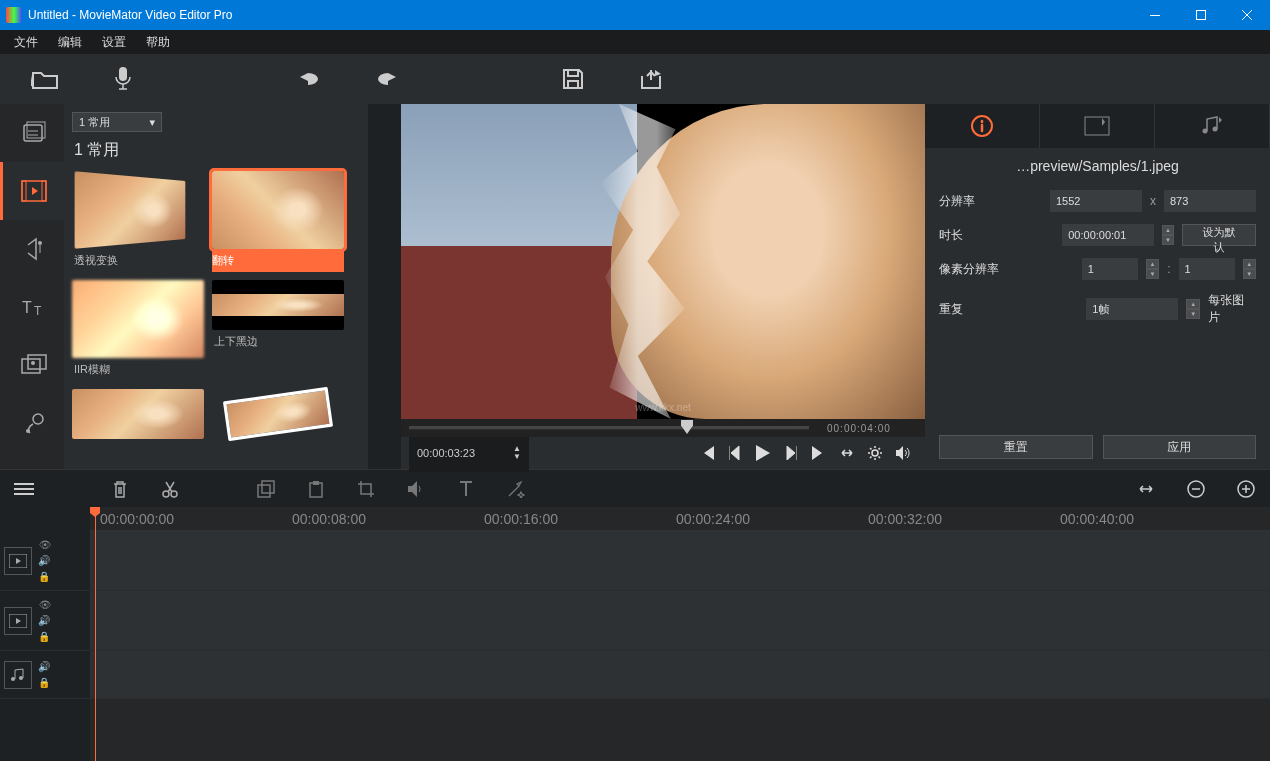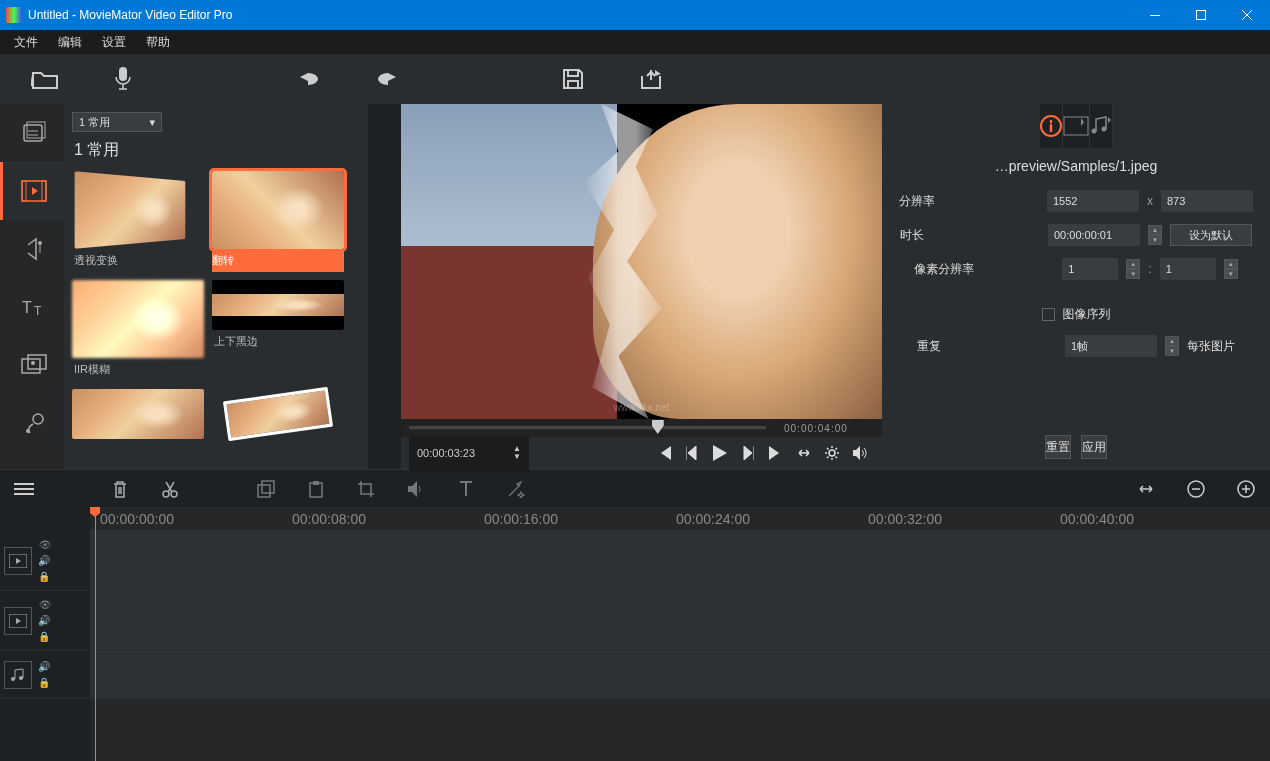--- a/index.html
+++ b/index.html
@@ -35,21 +35,21 @@
 .preview .video .tear { position:absolute; left:38%; top:0; width:18%; height:100%; background:linear-gradient(90deg,transparent,#fff 40%,#fff 60%,transparent); opacity:0.6; clip-path:polygon(20% 0,80% 8%,60% 20%,85% 35%,50% 50%,90% 65%,40% 80%,75% 100%,10% 90%,30% 70%,5% 55%,35% 40%,0 25%,40% 15%); }
 .preview .watermark { position:absolute; bottom:6px; width:100%; text-align:center; color:rgba(255,255,255,0.3); font-size:10px; }
 .seekbar { height:18px; background:#222; position:relative; display:flex; align-items:center; }
 .seekbar .track { flex:1; height:4px; background:#444; margin:0 8px; position:relative; }
 .seekbar .handle { position:absolute; left:68%; top:-6px; width:12px; height:14px; background:#ccc; clip-path:polygon(50% 100%,0 40%,0 0,100% 0,100% 40%); }
 .seekbar .totaltime { color:#999; font-size:10px; letter-spacing:1px; padding:0 10px; width:108px; }
 .controls { height:32px; display:flex; align-items:center; background:#2a2d30; }
 .controls .tc { width:120px; height:38px; background:#1a1c1e; color:#ccc; font-size:11px; display:flex; align-items:center; padding:0 8px; margin-left:8px; justify-content:space-between; }
 .controls .spacer { flex:1; }
 .controls .pbtn { width:28px; height:28px; cursor:pointer; color:#ddd; display:flex; align-items:center; justify-content:center; }
-.propspanel { width:388px; background:#2a2d30; display:flex; flex-direction:column;align-items:center; }
+.propspanel { width:345px; background:#2a2d30; display:flex; flex-direction:column; }
 .proptabs { height:44px; display:flex; background:#1e2124; }
 .proptabs .ptab { flex:1; display:flex; align-items:center; justify-content:center; cursor:pointer; color:#888; border-right:1px solid #333; }
 .proptabs .ptab.active { color:#ff6b3a; }
 .proppath { color:#ddd; font-size:14px; padding:10px; text-align:center; }
 .proprow { display:flex; align-items:center; padding:6px 14px; gap:8px; color:#ddd; font-size:12px; }
 .proprow .plabel { width:140px; }
 .proprow .pinput { background:#3a3d40; border:none; color:#ddd; height:22px; padding:0 6px; font-size:11px; }
 .proprow .pinput.w1 { width:92px; }
 .proprow .pinput.w2 { width:56px; }
 .proprow .sep { color:#999; }
@@ -336,24 +336,20 @@
           <div>▲</div>
           <div>▼</div>
         </div>
       <span class="sep">:</span>
       <input class="pinput w2" value="1" style="">
       <div class="spinbtn">
           <div>▲</div>
           <div>▼</div>
         </div>
     </div>
-    <div class="proprow" style="margin-top:14px">
-      <div class="chk"></div>
-      <div>图像序列</div>
-    </div>
     <div class="proprow">
       <div class="plabel">重复</div>
       <input class="pinput w1" value="1帧" style="">
       <div class="spinbtn">
           <div>▲</div>
           <div>▼</div>
         </div>
       <span>每张图片</span>
     </div>
     <div class="propfoot">

